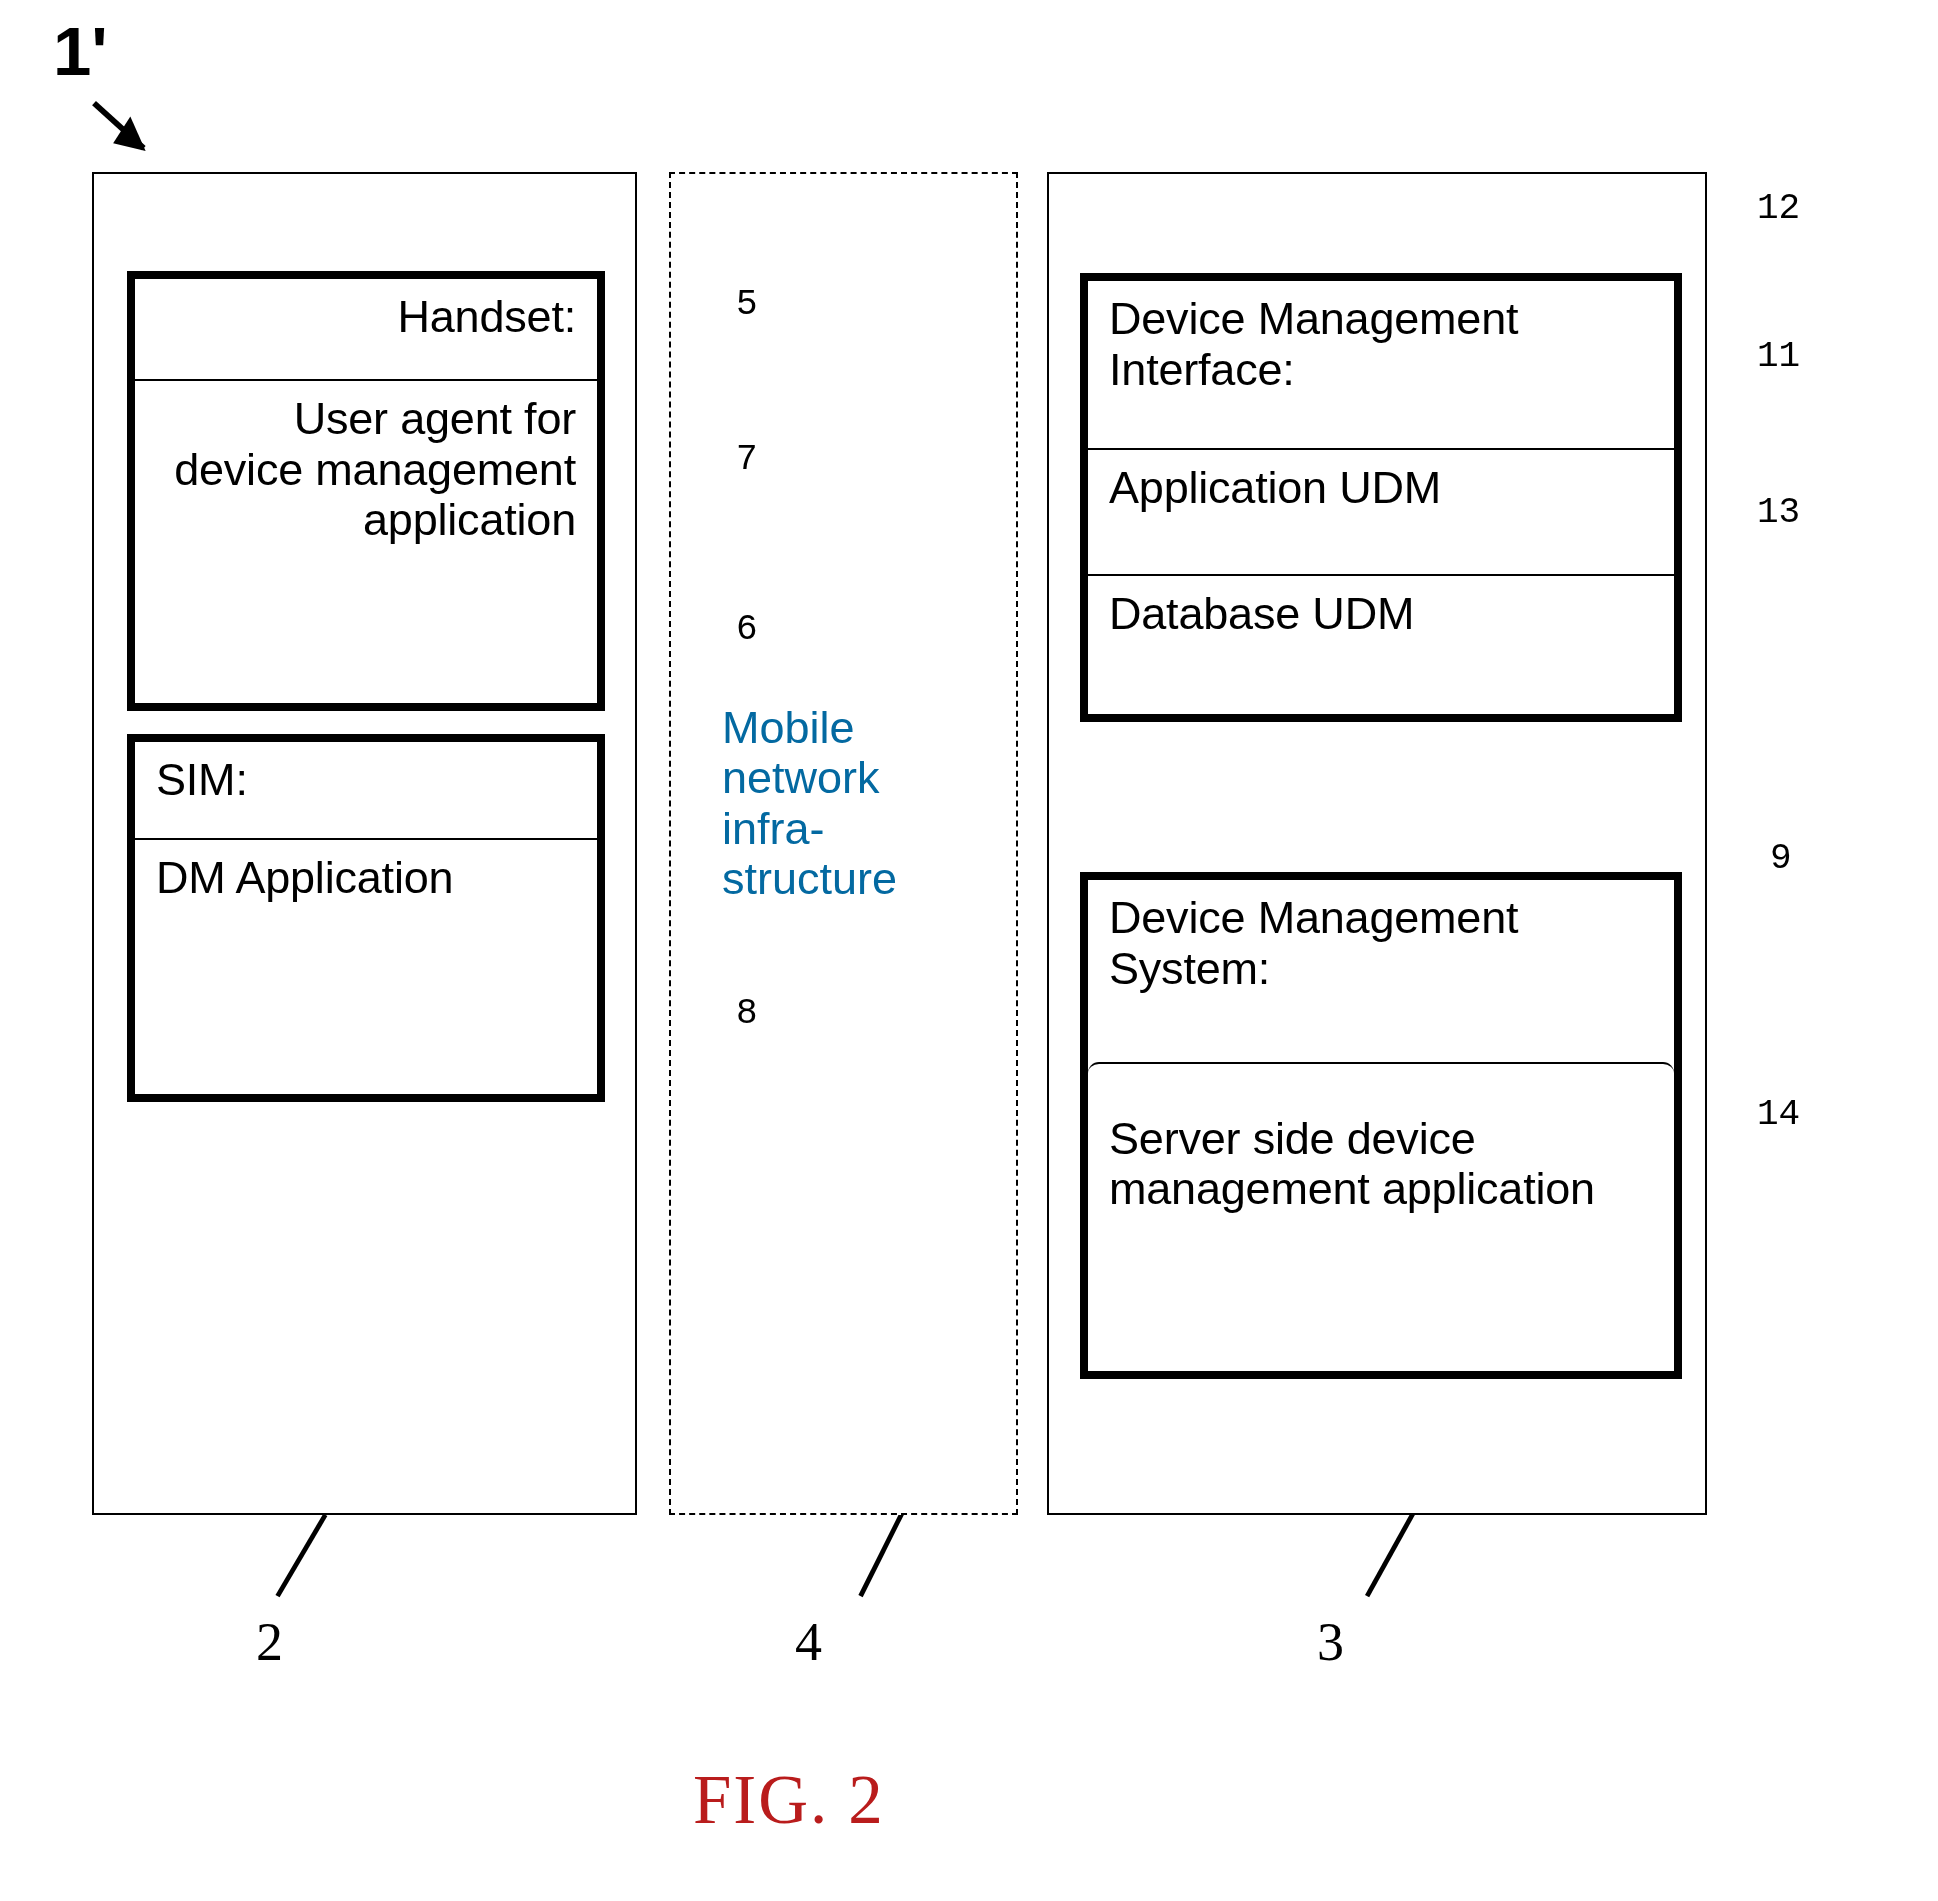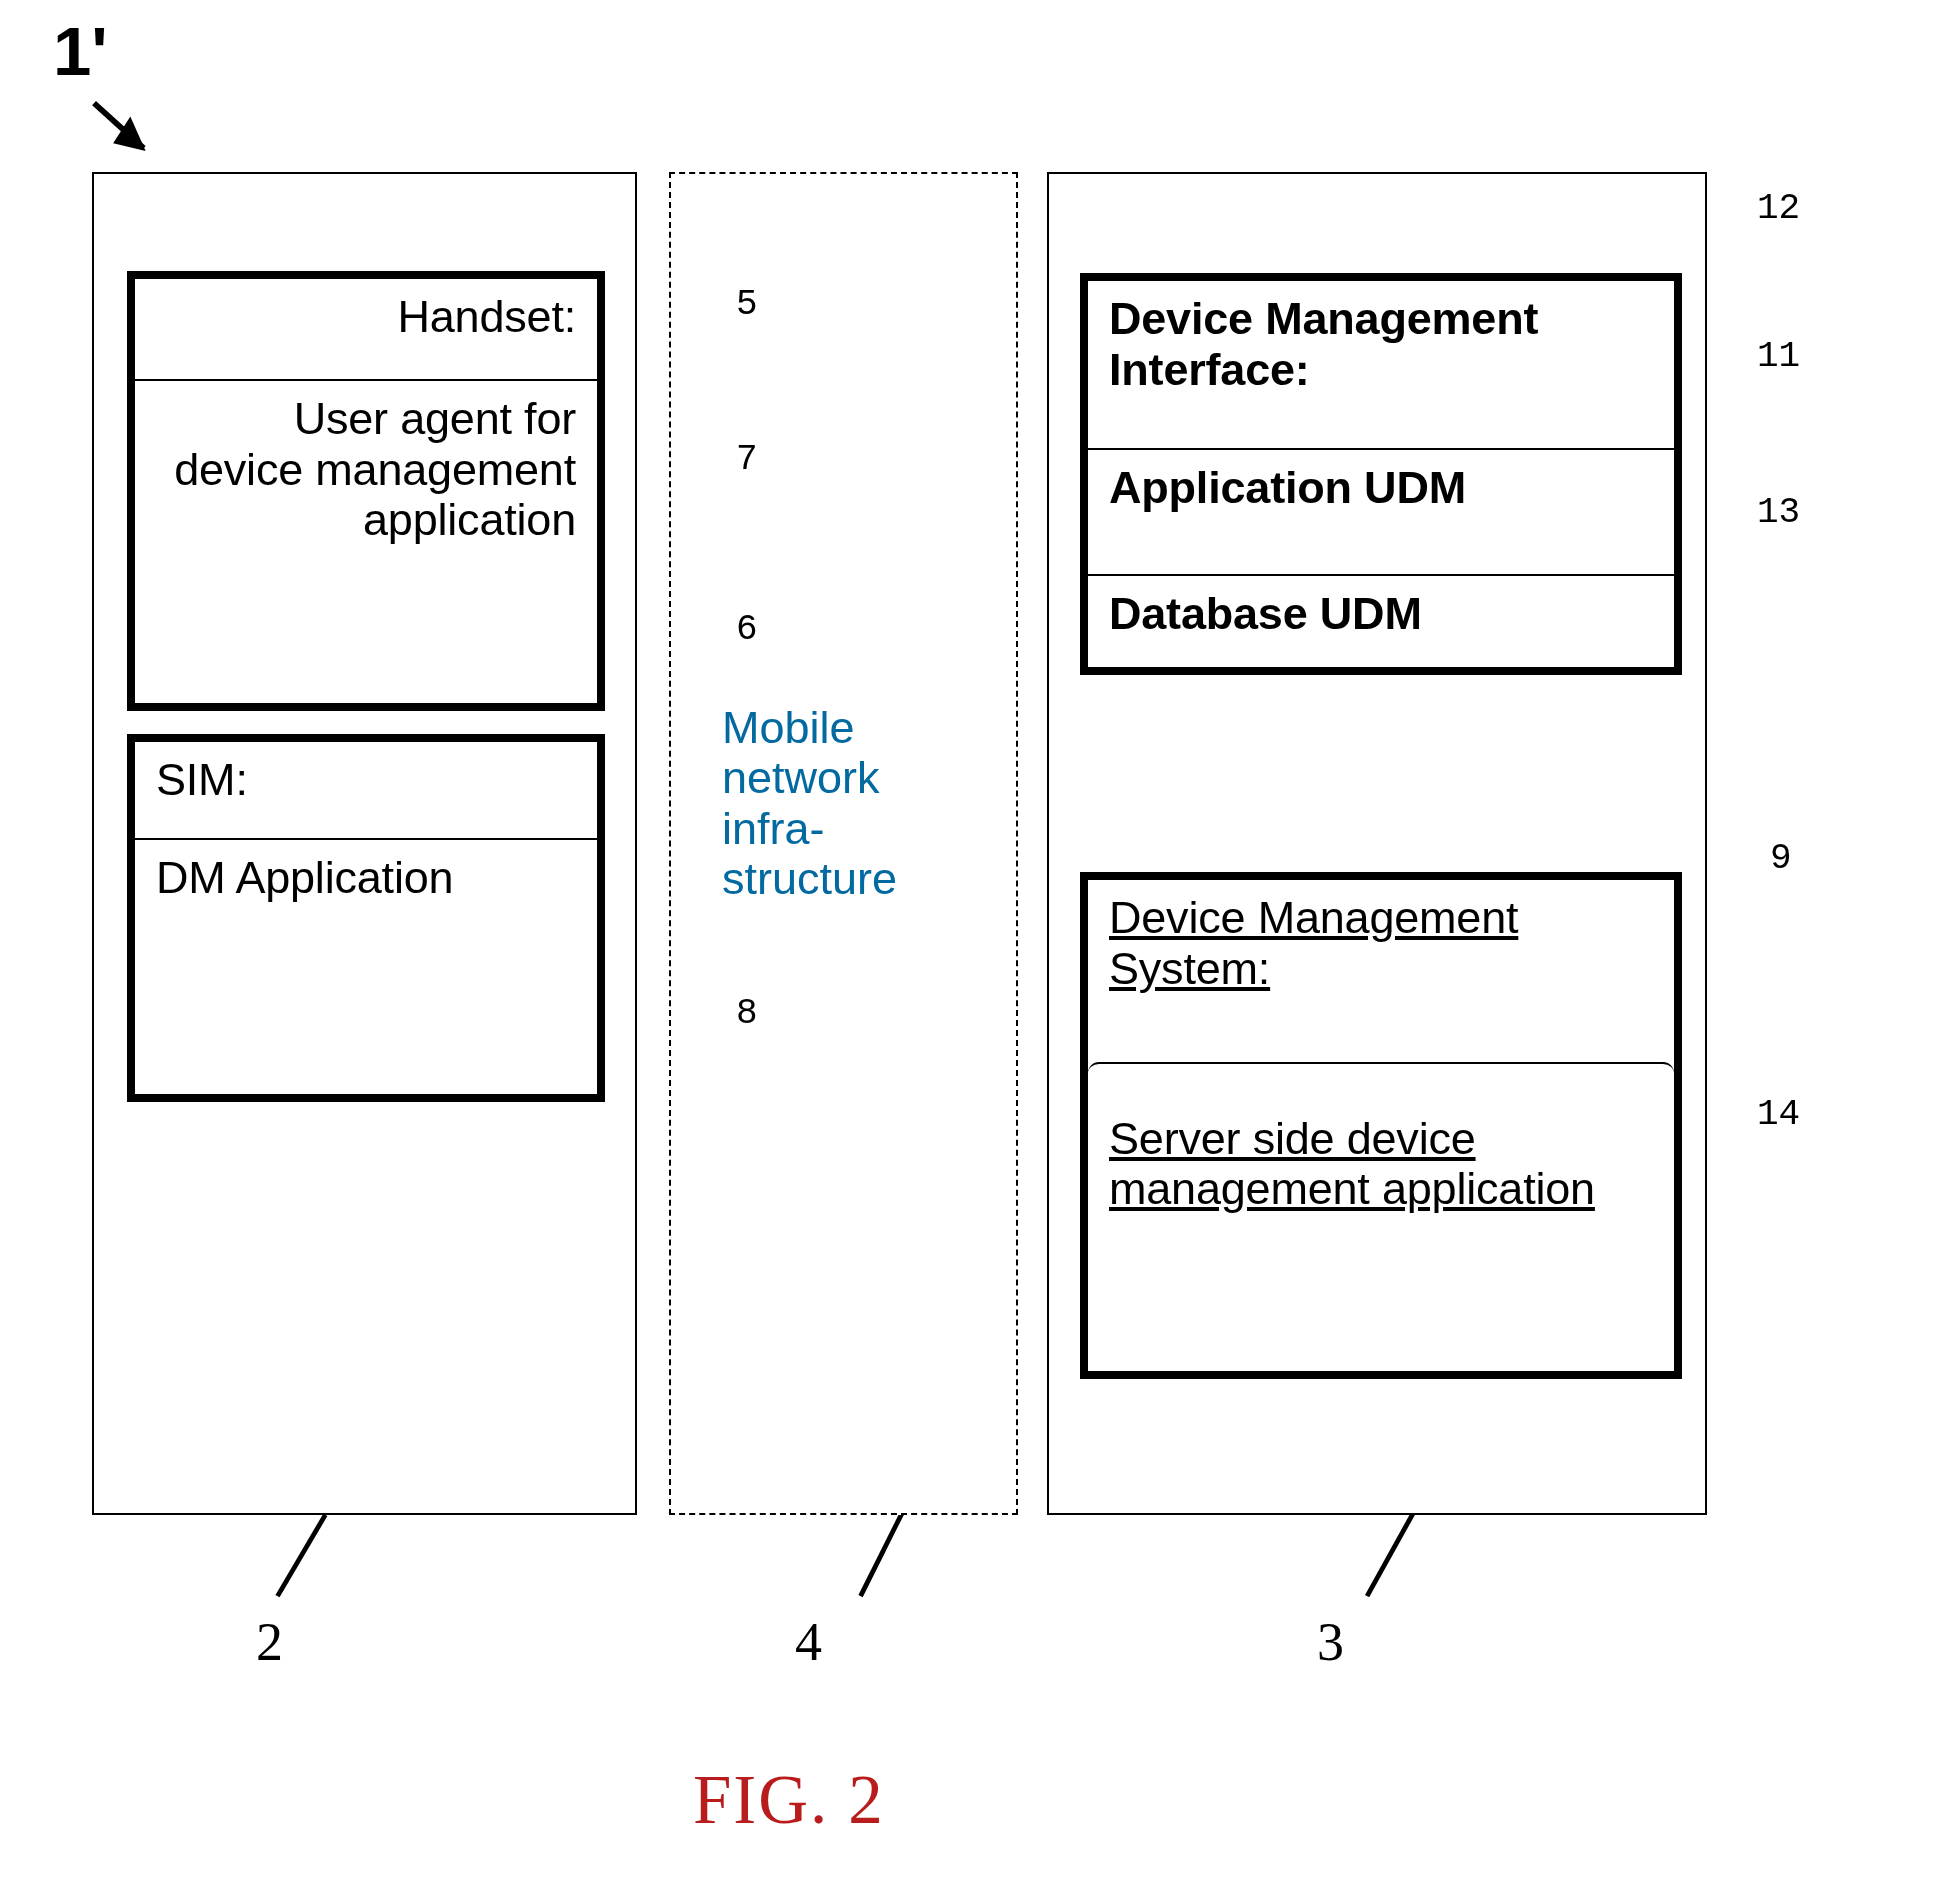--- a/index.html
+++ b/index.html
@@ -153,27 +153,27 @@
   </div>
 
   <div class="freetext" style="left:722px; top:703px; width:277px;">Mobile
 network
 infra-
 structure</div>
 
   <div class="column solid" style="left:1047px; top:172px; width:660px; height:1343px;">
   </div>
 
-  <div class="module" style="left:1080px; top:273px; width:602px; height:402px;font-weight:bold;">
+  <div class="module" style="left:1080px; top:273px; width:602px; height:449px;">
     <div class="row" style="height:167px;">Device Management Interface:</div>
     <div class="row" style="height:115px;">Application UDM</div>
     <div class="row" style="height:134px;margin-top:11px;">Database UDM</div>
   </div>
 
-  <div class="module" style="left:1080px; top:872px; width:602px; height:507px;text-decoration:underline;">
+  <div class="module" style="left:1080px; top:872px; width:602px; height:507px;">
     <div class="row" style="height:182px;">Device Management System:</div>
     <div class="row" style="height:308px; padding-top:50px;border-radius:11px;">Server side device management application</div>
   </div>
 
   <div class="ref ref-sans" style="left:736px; top:287px;">5</div>
 
   <div class="ref ref-sans" style="left:736px; top:442px;">7</div>
 
   <div class="ref ref-sans" style="left:736px; top:612px;">6</div>
 

